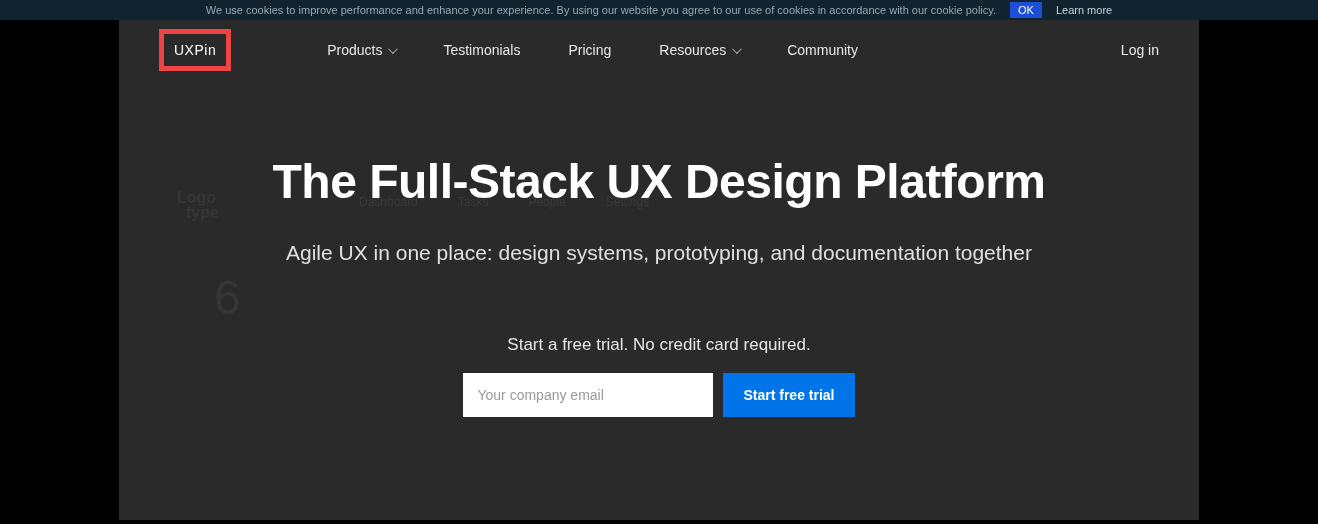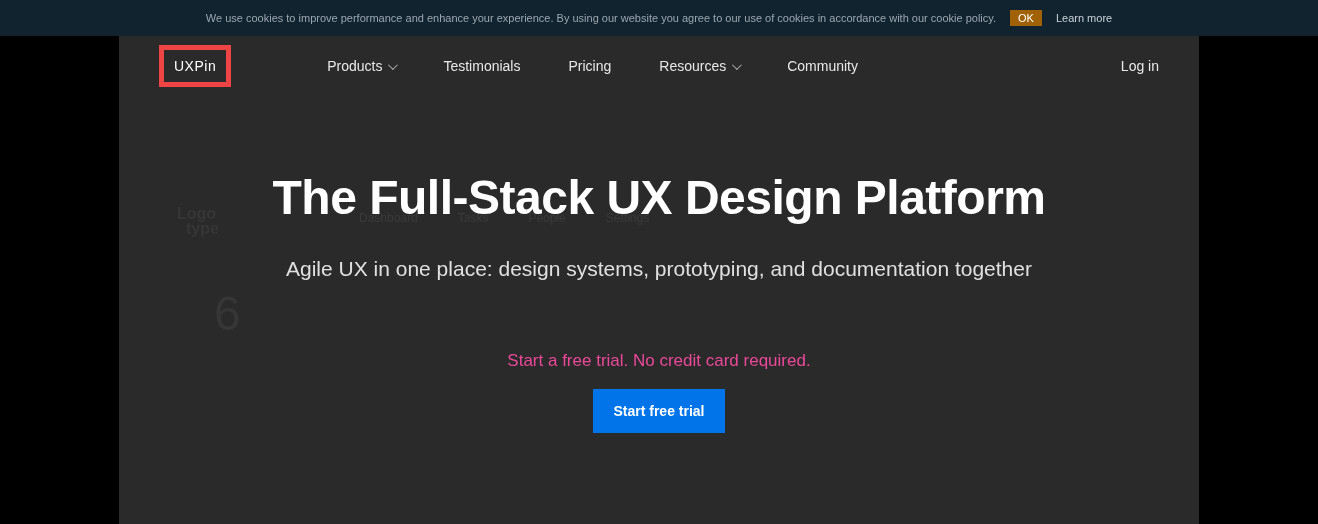--- a/index.html
+++ b/index.html
@@ -5,30 +5,30 @@
     * { margin: 0; padding: 0; box-sizing: border-box; }
     body {
       font-family: -apple-system, BlinkMacSystemFont, "Segoe UI", Helvetica, Arial, sans-serif;
       background: #000;
       width: 1318px;
       height: 524px;
       overflow: hidden;
     }
     .cookie-bar {
       background: #11232e;
-      height: 36px;
+      height: 20px;
       display: flex;
       align-items: center;
       justify-content: center;
       gap: 14px;
       font-size: 11px;
       color: #9aa7b0;
     }
     .cookie-bar .ok-btn {
-      background: #a16207;
+      background: #1d4ed8;
       color: #fff;
       border: none;
       padding: 2px 8px;
       font-size: 11px;
       cursor: pointer;
     }
     .cookie-bar .learn-more {
       color: #c9d2d9;
       cursor: pointer;
     }
@@ -151,21 +151,21 @@
       letter-spacing: -0.5px;
       margin-bottom: 32px;
     }
     .hero-subtitle {
       color: #e0e0e0;
       font-size: 21px;
       font-weight: 400;
       margin-bottom: 70px;
     }
     .trial-label {
-      color: #ec4899;
+      color: #e5e5e5;
       font-size: 17px;
       font-weight: 500;
       margin-bottom: 18px;
     }
     .trial-form {
       display: flex;
       gap: 10px;
       justify-content: center;
     }
     .trial-input {
@@ -233,17 +233,18 @@
         <span>Tasks</span>
         <span>People</span>
         <span>Settings</span>
       </div>
     </div>
     <div class="hero-content">
       <h1 class="hero-title">The Full-Stack UX Design Platform</h1>
       <p class="hero-subtitle">Agile UX in one place: design systems, prototyping, and documentation together</p>
       <p class="trial-label">Start a free trial. No credit card required.</p>
       <div class="trial-form">
+        <input class="trial-input" type="email" placeholder="Your company email" style="">
         <button class="trial-btn">Start free trial</button>
       </div>
     </div>
   </div>
 </div>
 
 </body></html>

